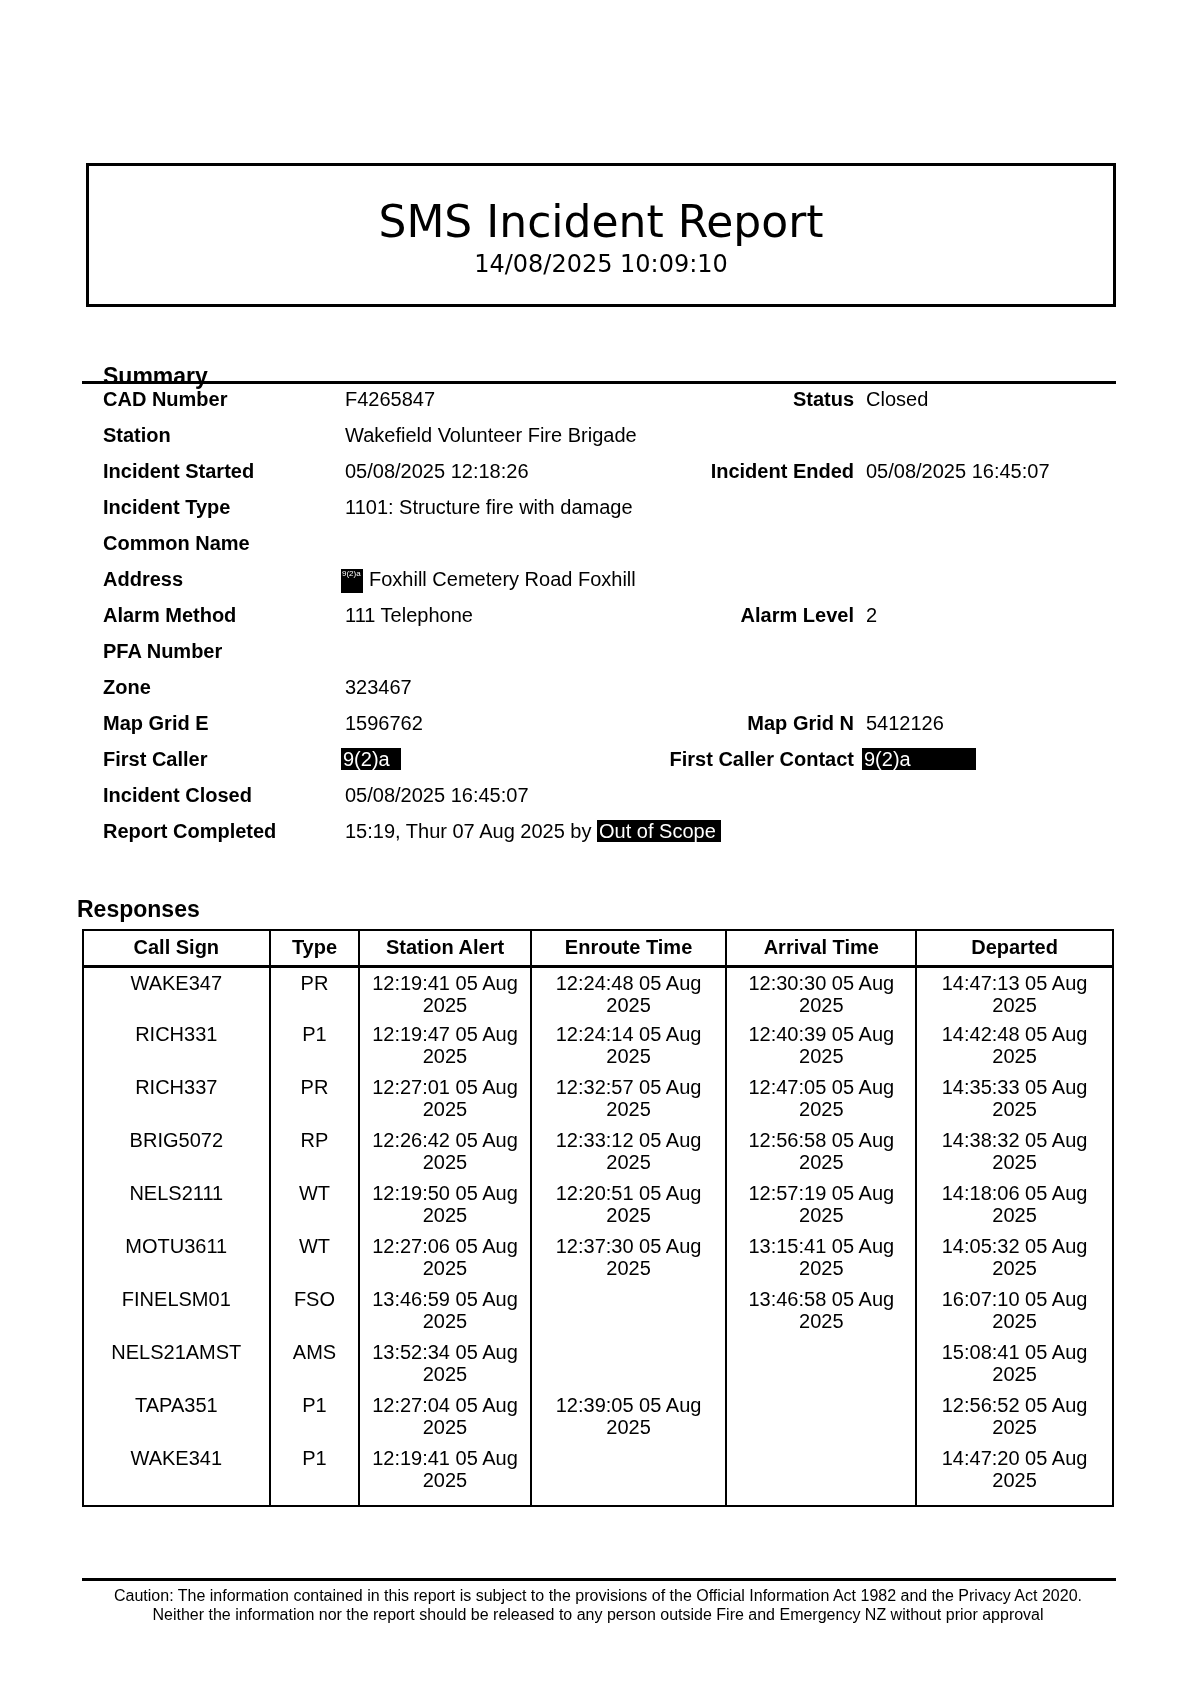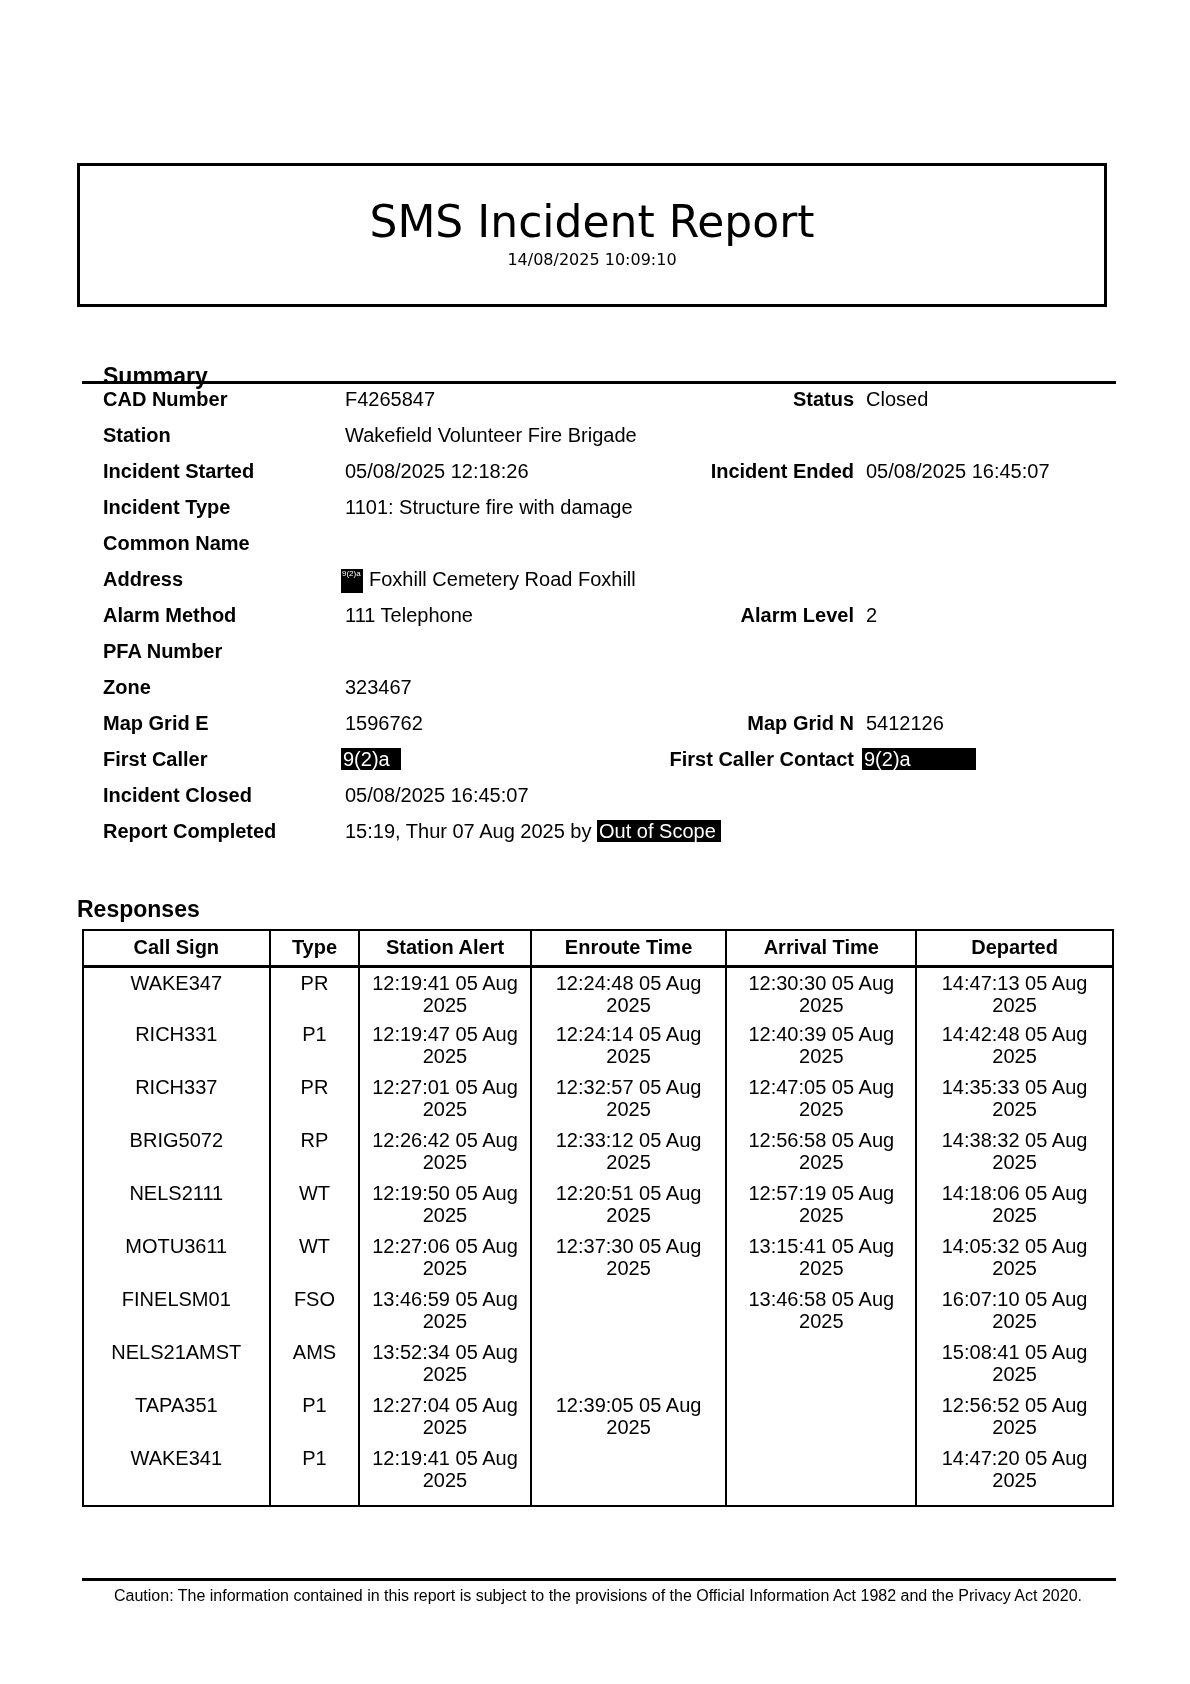--- a/index.html
+++ b/index.html
@@ -1,28 +1,28 @@
 <!DOCTYPE html>
 <html><head>
 <meta charset="utf-8">
 <style>
   * { box-sizing: border-box; margin: 0; padding: 0; }
   html, body { width: 1190px; height: 1684px; background: #ffffff; }
   body { position: relative; font-family: "Liberation Sans", sans-serif; color: #000; overflow: hidden; }
 
   .title-box {
-    position: absolute; left: 77px; top: 163px; width: 1030px; height: 144px;
+    position: absolute; left: 86px; top: 163px; width: 1030px; height: 144px;
     border: 3px solid #000; text-align: center;
   }
   .title-box .title {
     font-family: "DejaVu Sans", sans-serif; font-size: 44px; font-weight: normal;
     margin-top: 32px; letter-spacing: 0px; line-height: 1.1;
   }
   .title-box .date {
-    font-family: "DejaVu Sans", sans-serif; font-size: 16px; margin-top: 4px;
+    font-family: "DejaVu Sans", sans-serif; font-size: 24px; margin-top: 4px;
   }
 
   .section-heading {
     position: absolute; font-weight: bold; font-size: 23px;
   }
   .rule { position: absolute; background: #000; }
 
   .summary-row { position: absolute; left: 0; width: 1190px; height: 36px; font-size: 20px; }
   .summary-row .lbl { position: absolute; left: 103px; font-weight: bold; white-space: nowrap; }
   .summary-row .val { position: absolute; left: 345px; white-space: nowrap; }
@@ -229,13 +229,14 @@
         <td></td>
         <td></td>
         <td>14:47:20 05 Aug 2025</td>
       </tr>
   </tbody>
 </table>
 
 <div class="rule" style="left:82px; top:1578px; width:1034px; height:3px;"></div>
 <div class="footer">
   <div>Caution: The information contained in this report is subject to the provisions of the Official Information Act 1982 and the Privacy Act 2020.</div>
+  <div>Neither the information nor the report should be released to any person outside Fire and Emergency NZ without prior approval</div>
 </div>
 
 </body></html>

